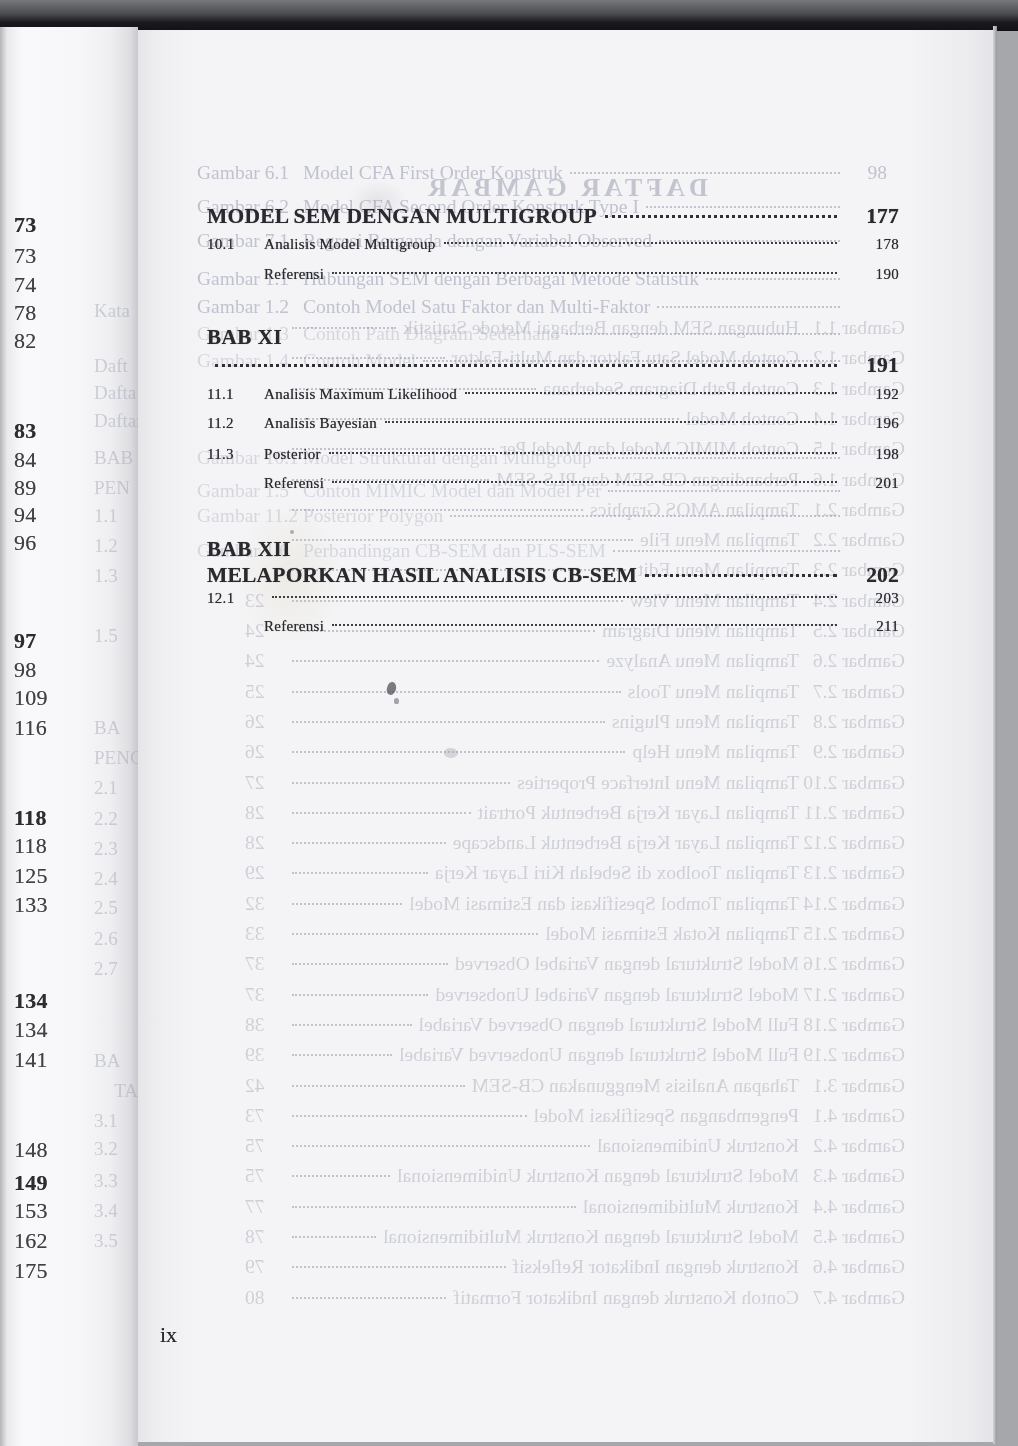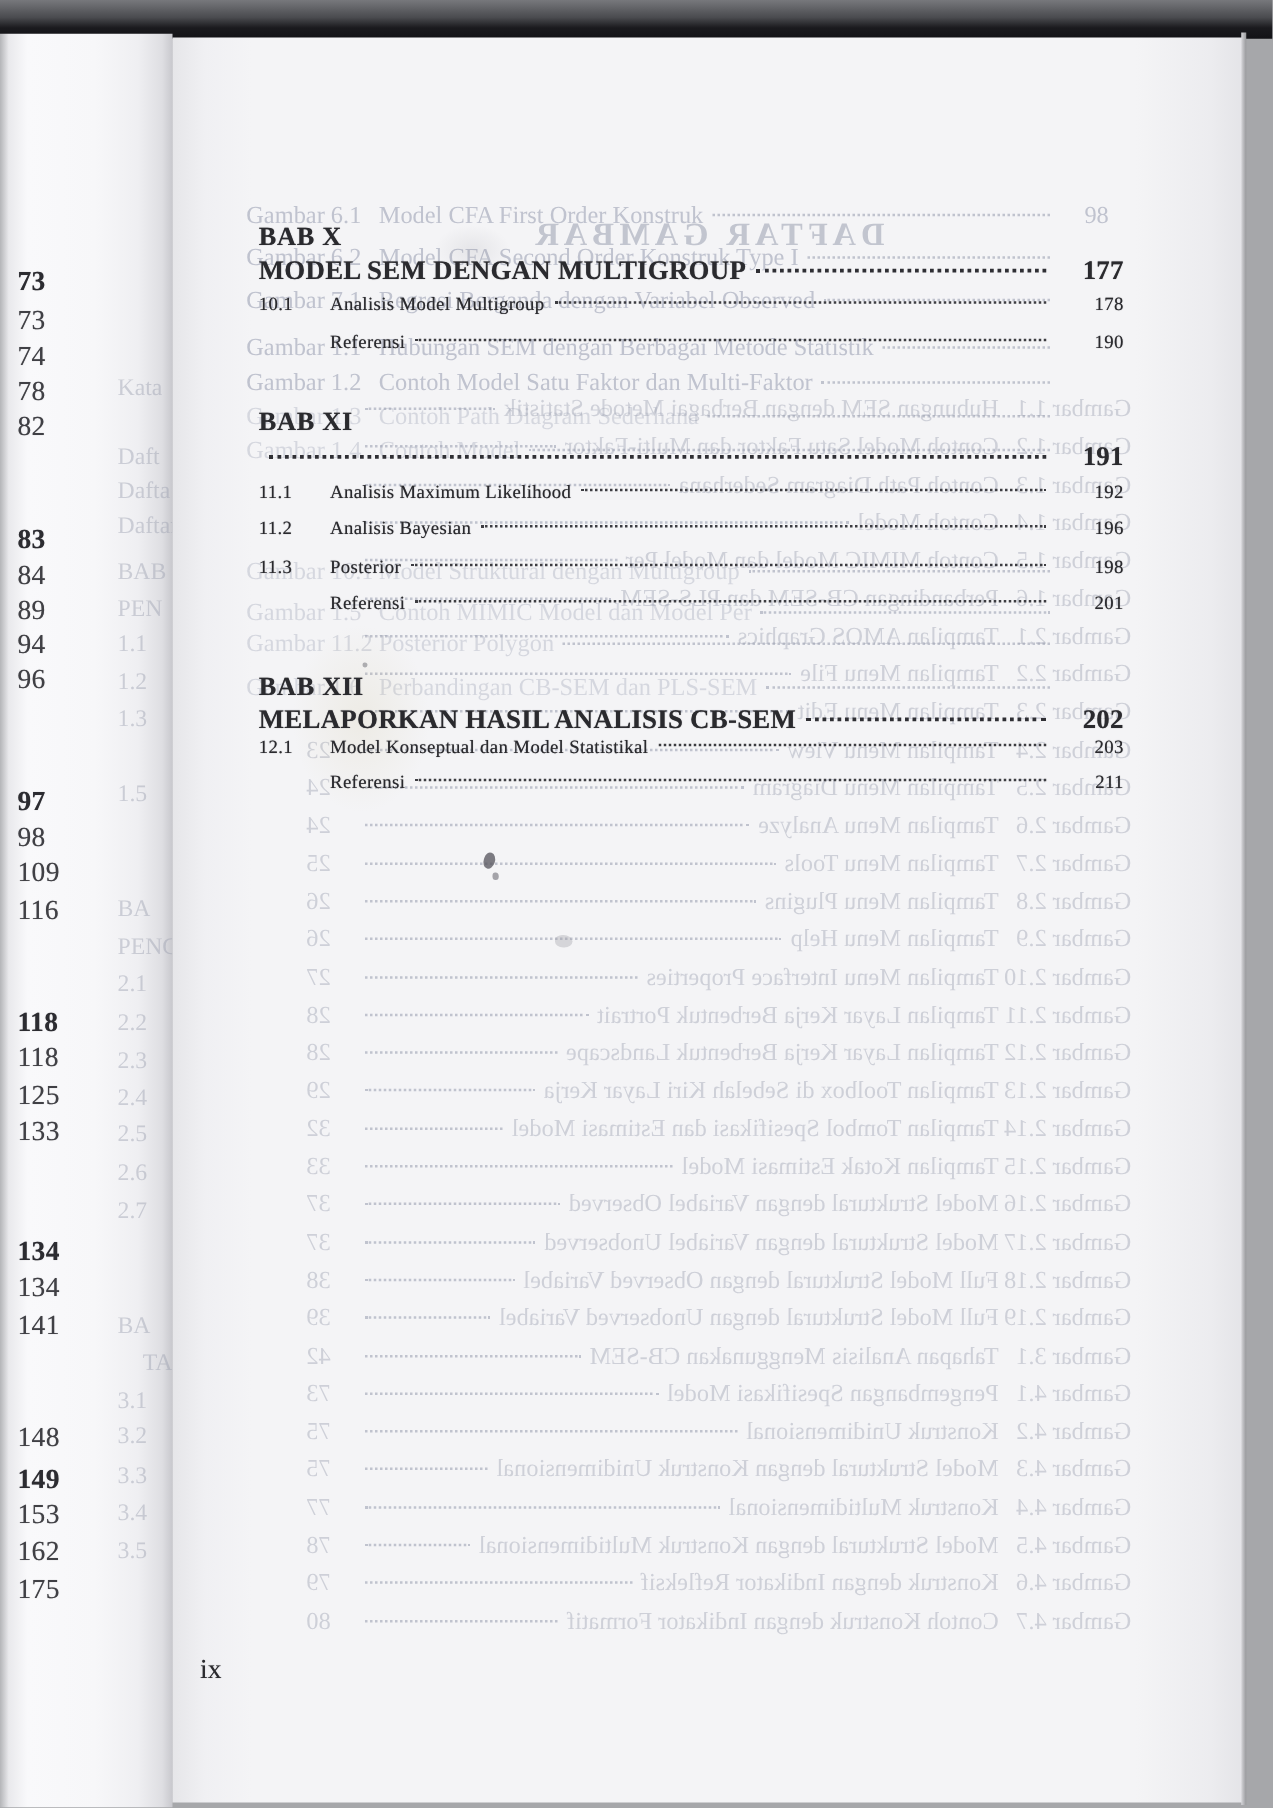--- a/index.html
+++ b/index.html
@@ -388,23 +388,20 @@
       <div class="g-row" style="top: 510px;">
         <span class="g-label">Gambar 1.6</span>
         <span class="g-txt">Perbandingan CB-SEM dan PLS-SEM</span>
         <span class="g-dots"></span>
         <span class="g-pg"></span>
       </div>
     </div>
   <div class="stain1"></div>
   <div class="stain2"></div>
   <div class="toc-layer" id="tocLayer">
-      <div class="line bab" style="top: 147px;">
-        <span class="txt">BAB X</span>
-      </div>
       <div class="line title" style="top: 174px;">
         <span class="txt">MODEL SEM DENGAN MULTIGROUP</span>
         <span class="dots"></span>
         <span class="pg">177</span>
       </div>
       <div class="line item" style="top: 206px;">
         <span class="no">10.1</span>
         <span class="txt">Analisis Model Multigroup</span>
         <span class="dots"></span>
         <span class="pg">178</span>
@@ -449,21 +446,20 @@
       <div class="line bab" style="top: 507px;">
         <span class="txt">BAB XII</span>
       </div>
       <div class="line title" style="top: 533px;">
         <span class="txt">MELAPORKAN HASIL ANALISIS CB-SEM</span>
         <span class="dots"></span>
         <span class="pg">202</span>
       </div>
       <div class="line item" style="top: 560px; font-family: Liberation Serif, serif;">
         <span class="no">12.1</span>
-        <span class="txt">Model Konseptual dan Model Statistikal</span>
         <span class="dots"></span>
         <span class="pg">203</span>
       </div>
       <div class="line item" style="top: 588px;">
         <span class="no"></span>
         <span class="txt">Referensi</span>
         <span class="dots"></span>
         <span class="pg">211</span>
       </div>
     </div>

